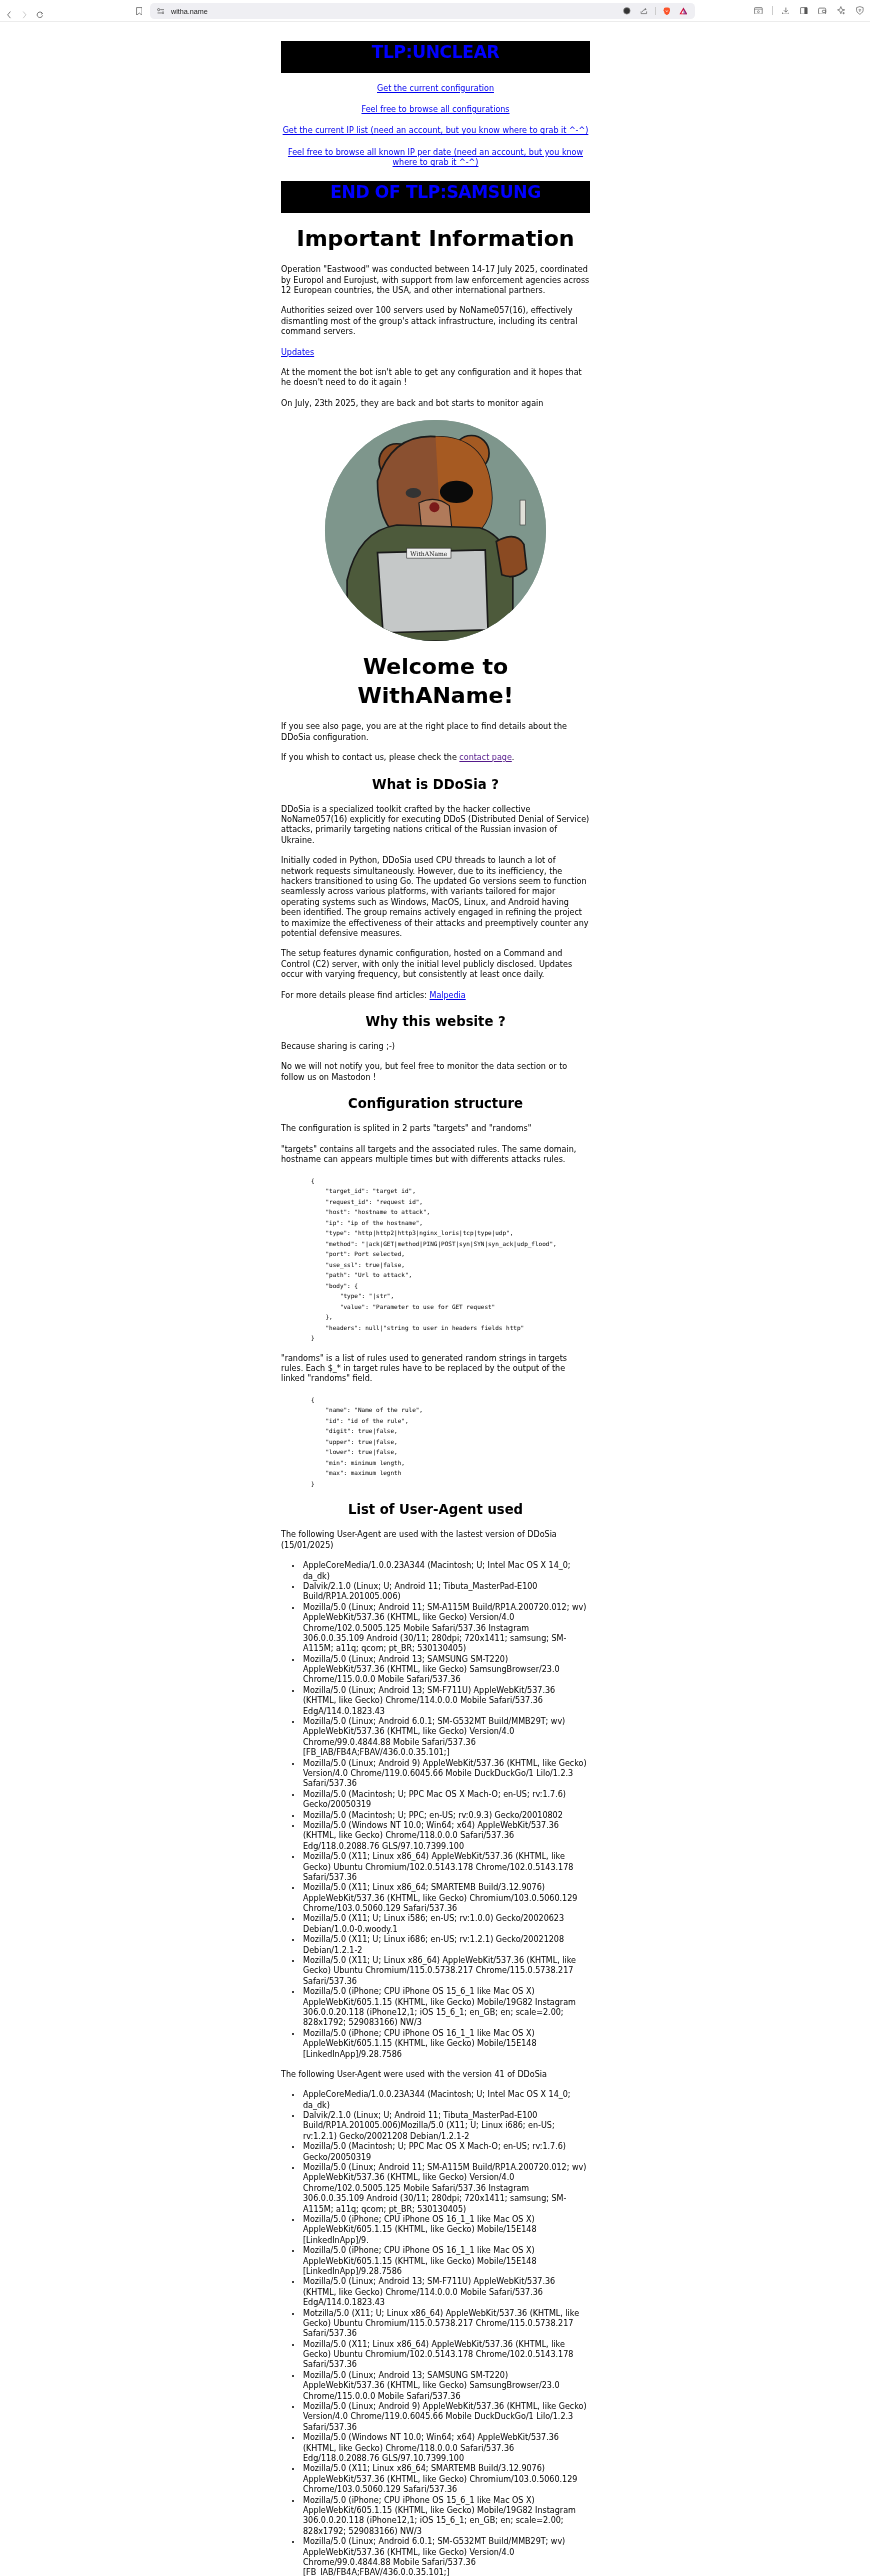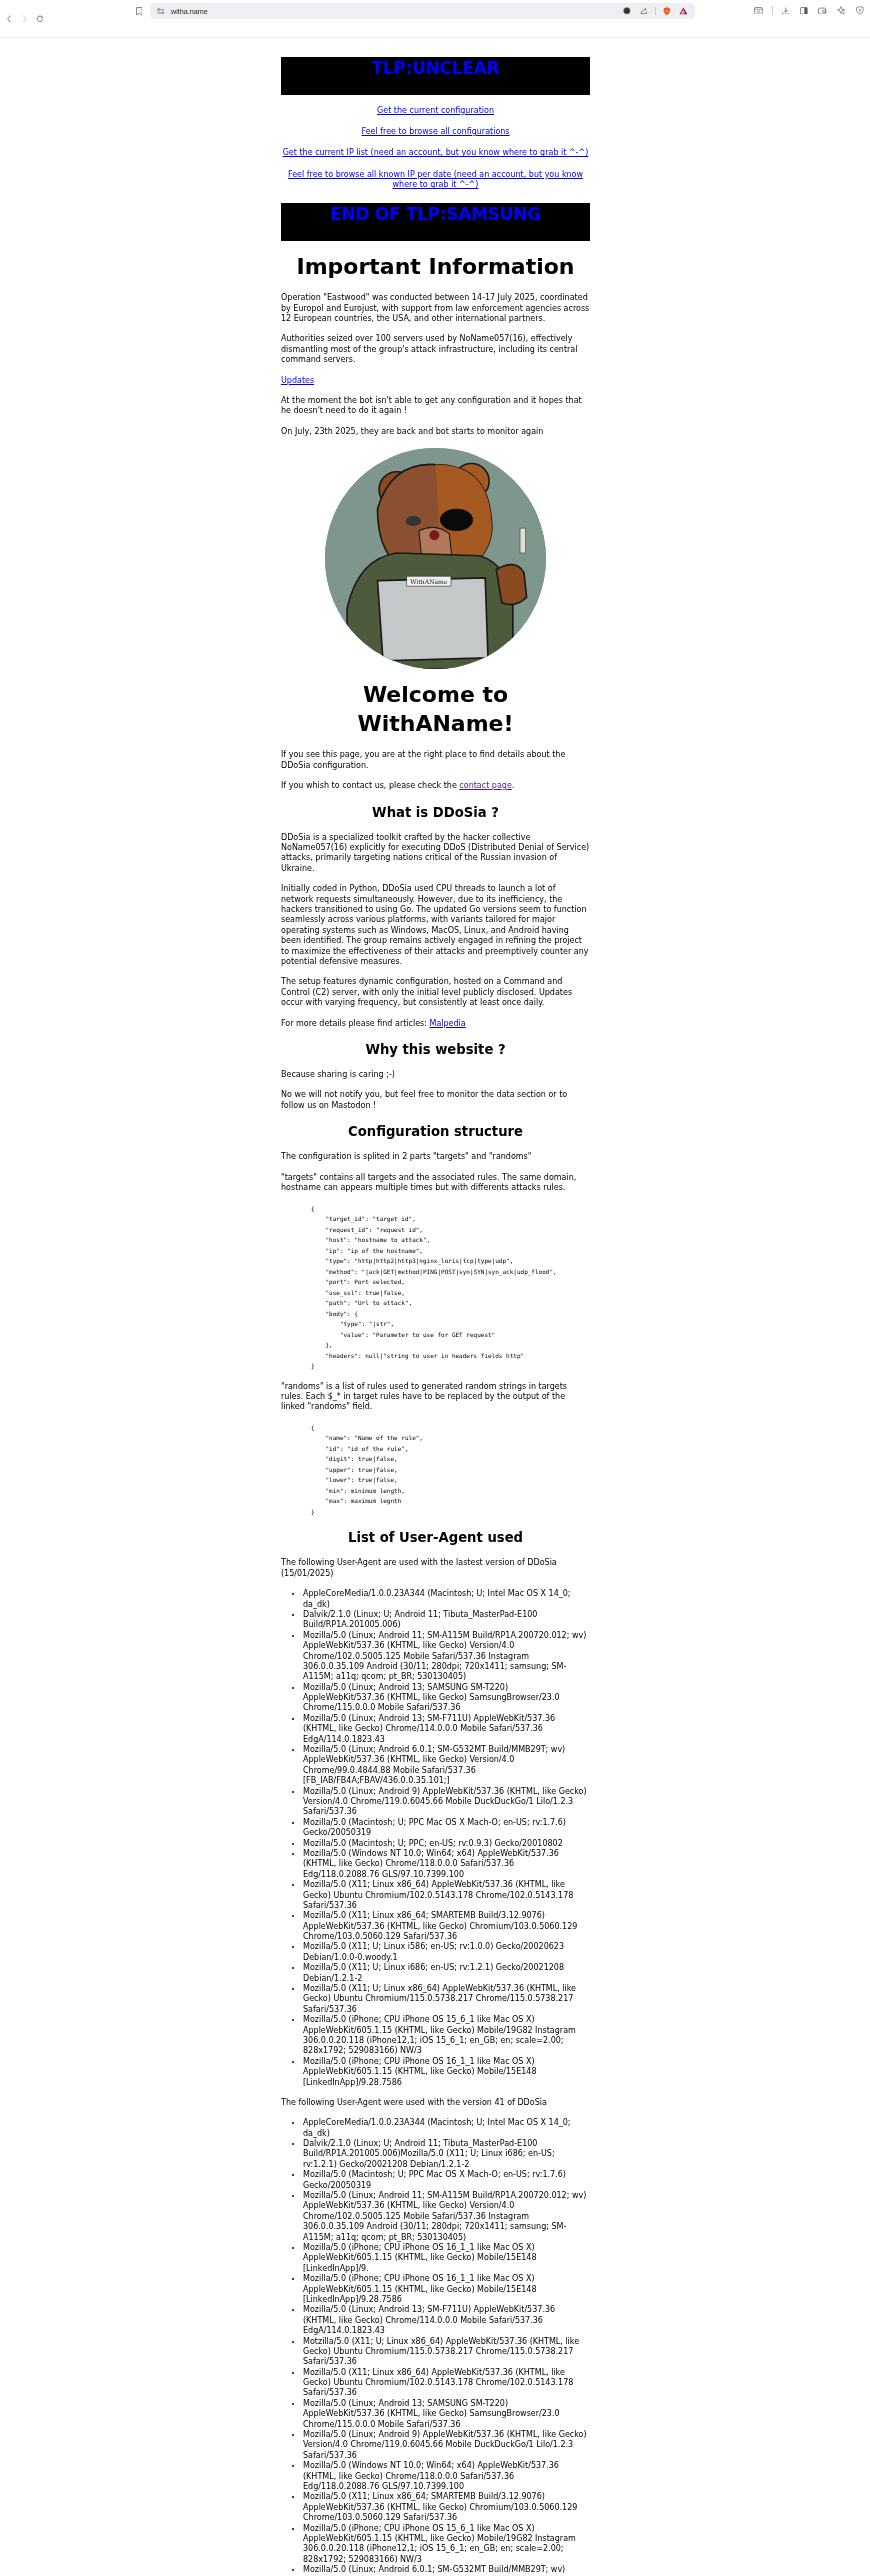--- a/index.html
+++ b/index.html
@@ -1,34 +1,34 @@
 <!DOCTYPE html>
 <html style="font-size:8.8px"><head>
 <meta charset="utf-8">
 <style>
   * { box-sizing: border-box; }
   html, body { margin: 0; padding: 0; background: #ffffff; }
   body { width: 871px; font-family: "DejaVu Sans", "Liberation Sans", sans-serif; color: #000; }
 
   
-  .browser-bar { height: 38px; display: flex; align-items: center; background: #fff; border-bottom: 0.6px solid #ececec; position: relative; }
+  .browser-bar { height: 22px; display: flex; align-items: flex-end; background: #fff; border-bottom: 0.6px solid #ececec; position: relative; }
   .nav-btn { width: 12px; height: 12px; display: flex; align-items: center; justify-content: center; color: #555; font-size: 8.8px; margin-left: 3.3px; }
   .nav-btn.disabled { color: #bbb; }
   .bookmark-btn { position: absolute; left: 133px; top: 5px; width: 12px; height: 12px; display:flex; align-items:center; justify-content:center; }
   .urlbar { position: absolute; left: 150px; top: 2.8px; width: 545px; height: 16.5px; background: #efeff3; border-radius: 4.4px; display: flex; align-items: center; padding-left: 5.5px; }
   .urlbar .site-info { width: 10px; height: 10px; display:flex; align-items:center; justify-content:center; margin-right: 5.5px; }
   .urlbar .url { font-size: 7.2px; color: #222; font-family: "Liberation Sans", sans-serif; }
   .urlbar .right-icons { margin-left: auto; display: flex; align-items: center; gap: 5.5px; padding-right: 6.6px; }
   .tb-icons { position: absolute; left: 753px; top: 5px; display: flex; gap: 7.7px; align-items: center; }
   .ico { width: 11px; height: 11px; display: flex; align-items: center; justify-content: center; }
   .sep { width: 0.6px; height: 8.8px; background: #ccc; }
 
   
   .page { width: 309px; margin: 0 auto; padding-top: 11px; font-family: "DejaVu Sans", sans-serif; font-size: 8px; line-height: 1.3; }
-  .tlp { background: #000; color: #0000ff; text-align: center; font-weight: bold; font-size: 17px; letter-spacing: -0.3px; height: 38px; line-height: 22px; margin: 7.7px 0 11px; font-family: "DejaVu Sans", sans-serif; }
+  .tlp { background: #000; color: #0000ff; text-align: center; font-weight: bold; font-size: 17px; letter-spacing: -0.3px; height: 32px; line-height: 22px; margin: 7.7px 0 11px; font-family: "DejaVu Sans", sans-serif; }
   .tlp.end { margin-top: 12px; }
   .link-row { text-align: center; margin: 0 0 11px; font-size: 8px; }
   a { color: #0000ee; text-decoration: underline; cursor: pointer; }
   a.visited { color: #551a8b; }
   h1 { text-align: center; font-size: 22px; font-weight: bold; margin: 12px 0 12px; }
   h2 { text-align: center; font-size: 13.2px; font-weight: bold; margin: 12px 0 12px; }
   p { margin: 0 0 10px; }
   .mascot-wrap { display: flex; justify-content: center; margin: 11px 0 7.7px; }
   .mascot { width: 221px; height: 221px; border-radius: 50%; background: #7e968c; overflow: hidden; position: relative; }
   pre.code { font-family: "DejaVu Sans Mono", "Liberation Mono", monospace; font-size: 6px; line-height: 10.5px; margin: 0 0 10px 30px; white-space: pre; }
@@ -184,21 +184,21 @@
         <rect x="148" y="232" width="80" height="18" fill="#eeeeee" stroke="#222"></rect>
         <text x="188" y="246" font-family="DejaVu Serif, serif" font-size="11" text-anchor="middle" fill="#222">WithAName</text>
 
         <path d="M310 220 Q345 200 360 225 L365 270 Q345 290 320 280 Z" fill="#8a4a22" stroke="#1a1a1a" stroke-width="3"></path>
         <rect x="353" y="145" width="10" height="45" fill="#e0e0d8" stroke="#333"></rect>
       </svg>
     </div>
   </div>
 
   <h1>Welcome to WithAName!</h1>
-  <p>If you see this page, you are at the right place to find details about the DDoSia configuration.</p>
+  <p>If you see also page, you are at the right place to find details about the DDoSia configuration.</p>
   <p><span>If you whish to contact us, please check the </span><a class="visited">contact page</a><span>.</span></p>
 
   <h2>What is DDoSia ?</h2>
   <p>DDoSia is a specialized toolkit crafted by the hacker collective NoName057(16) explicitly for executing DDoS (Distributed Denial of Service) attacks, primarily targeting nations critical of the Russian invasion of Ukraine.</p>
   <p>Initially coded in Python, DDoSia used CPU threads to launch a lot of network requests simultaneously. However, due to its inefficiency, the hackers transitioned to using Go. The updated Go versions seem to function seamlessly across various platforms, with variants tailored for major operating systems such as Windows, MacOS, Linux, and Android having been identified. The group remains actively engaged in refining the project to maximize the effectiveness of their attacks and preemptively counter any potential defensive measures.</p>
   <p>The setup features dynamic configuration, hosted on a Command and Control (C2) server, with only the initial level publicly disclosed. Updates occur with varying frequency, but consistently at least once daily.</p>
   <p><span>For more details please find articles: </span><a>Malpedia</a></p>
 
   <h2>Why this website ?</h2>
   <p>Because sharing is caring ;-)</p>

